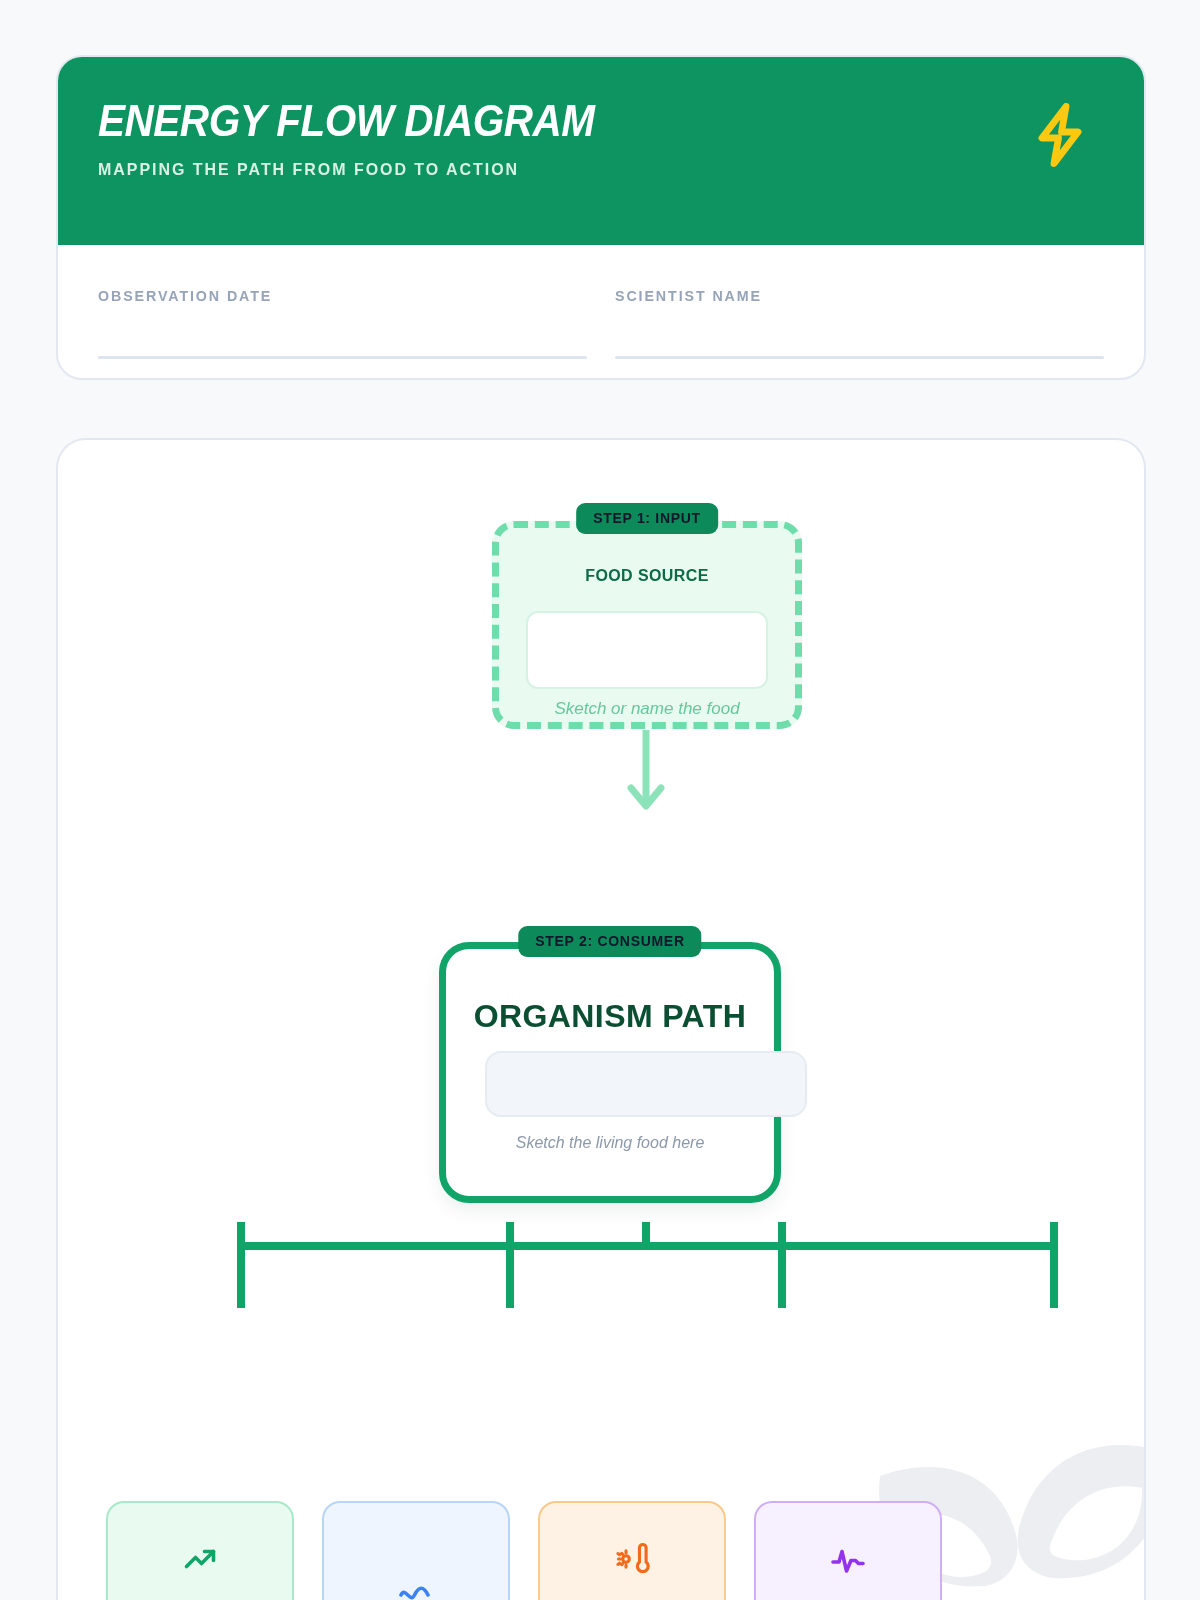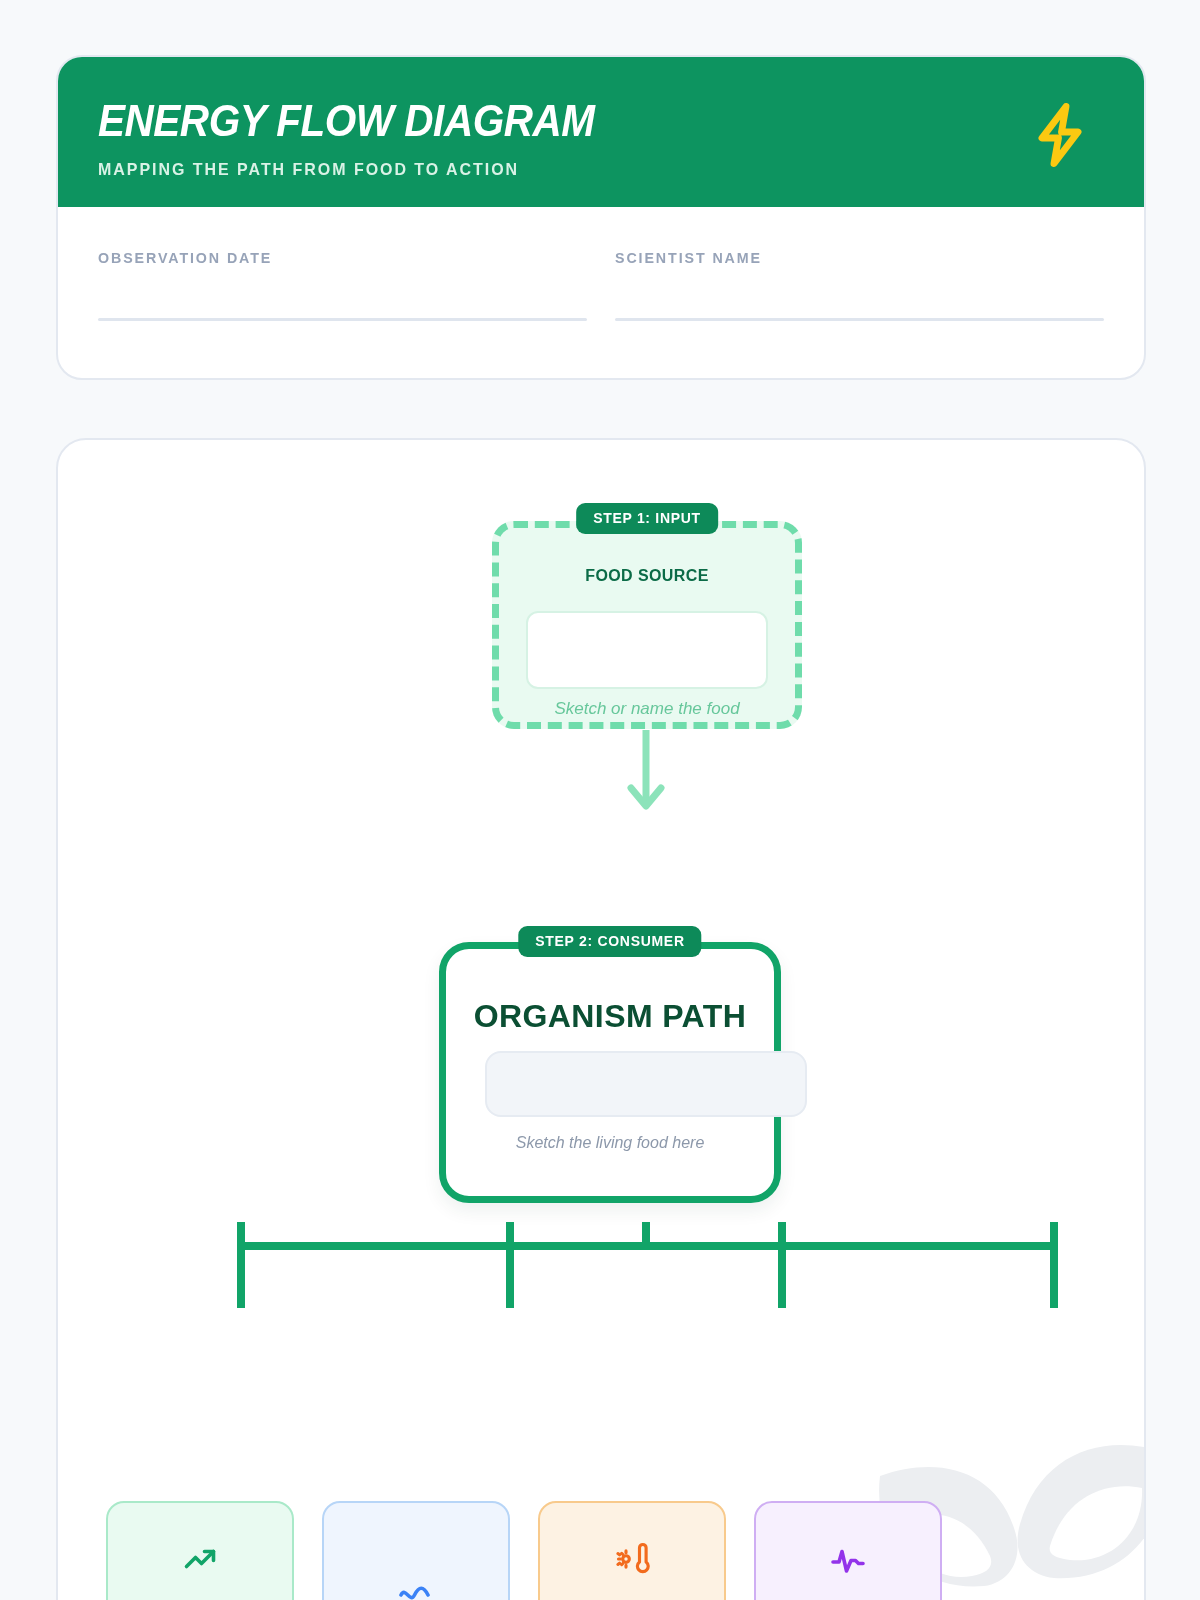--- a/index.html
+++ b/index.html
@@ -27,21 +27,21 @@
     width: 1090px;
     height: 325px;
     background: #ffffff;
     border: 2px solid #e3e8f0;
     border-radius: 26px;
     overflow: hidden;
   }
 
   .header-banner {
     position: relative;
-    height: 150px;
+    height: 188px;
     background: #0d9460;
     padding: 42px 46px 12px 40px;
   }
 
   .header-title {
     font-size: 44px;
     font-weight: 900;
     font-style: italic;
     letter-spacing: -0.5px;
     color: #ffffff;
@@ -130,21 +130,21 @@
     inset: 0;
     background: #e9faf1;
     border: 7px dashed #6fdcab;
     border-radius: 22px;
   }
   .step-badge {
     position: absolute;
     left: 50%;
     transform: translateX(-50%);
     background: #0d8a59;
-    color: #ffffff;
+    color: #0f172a;
     font-size: 14px;
     font-weight: 800;
     letter-spacing: 0.7px;
     padding: 7px 17px 8px 17px;
     border-radius: 9px;
     white-space: nowrap;
     z-index: 5;
   }
   .step1-badge { top: -18px; }
 

